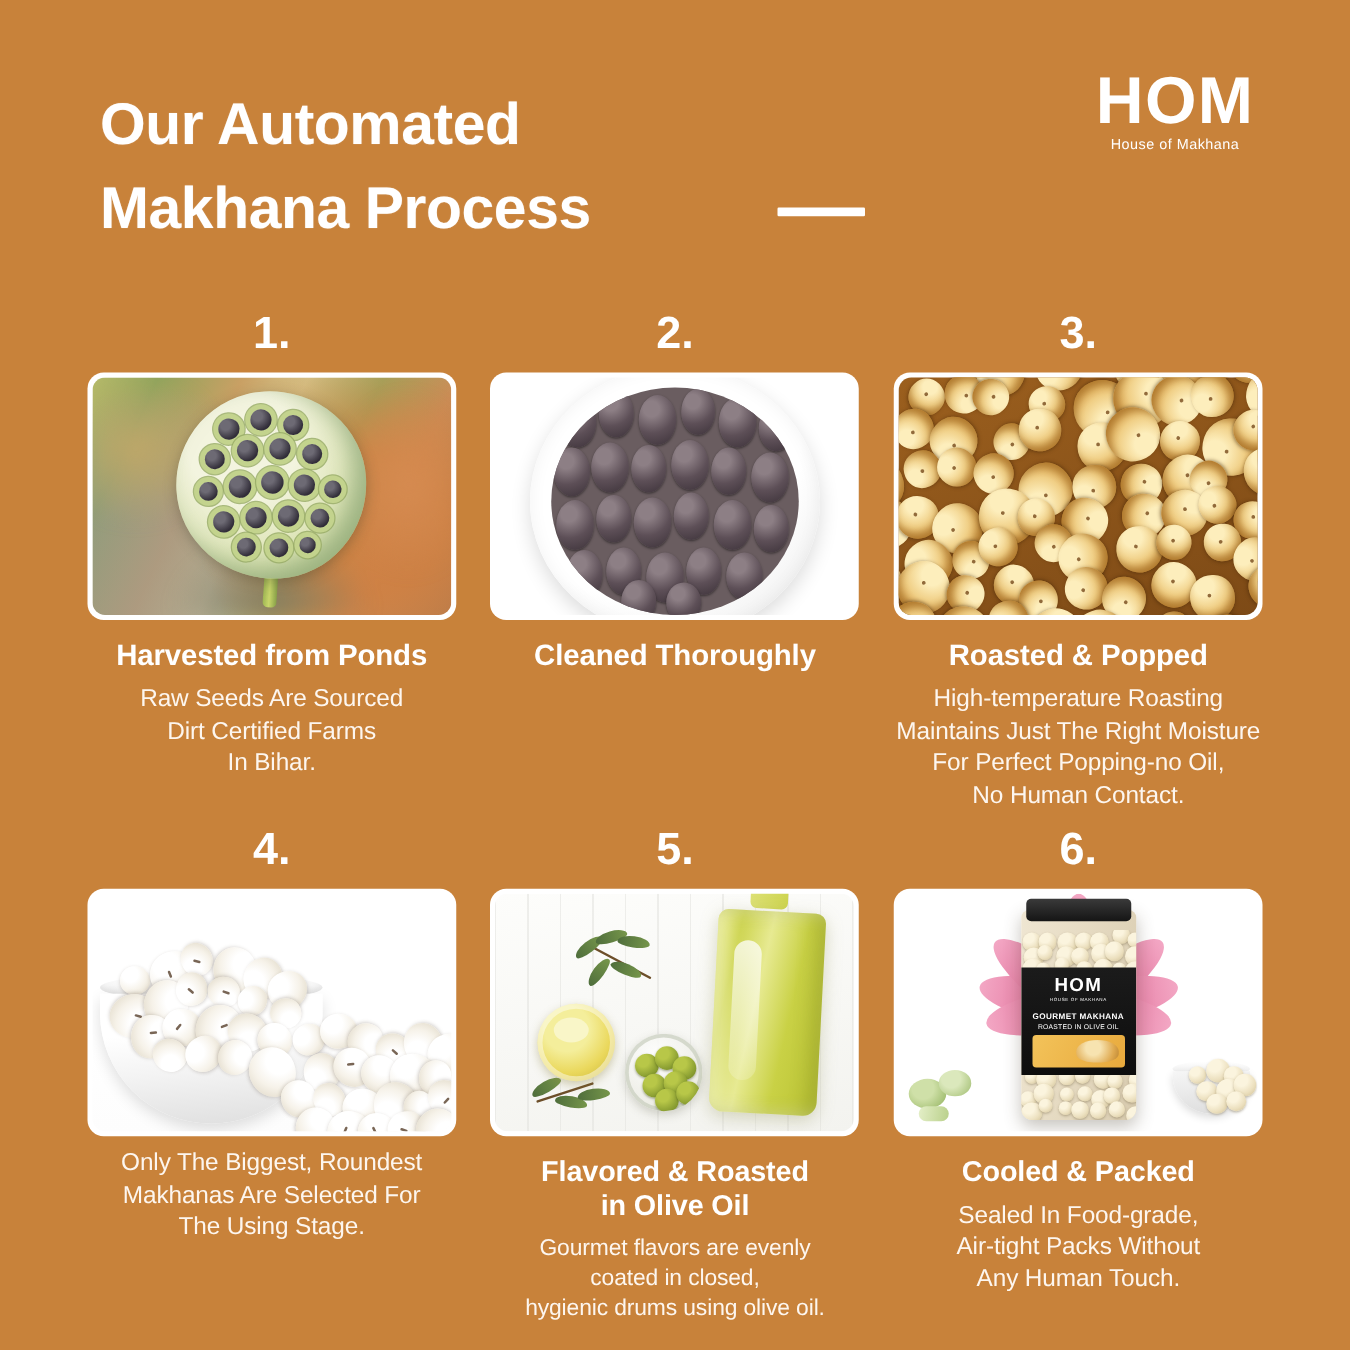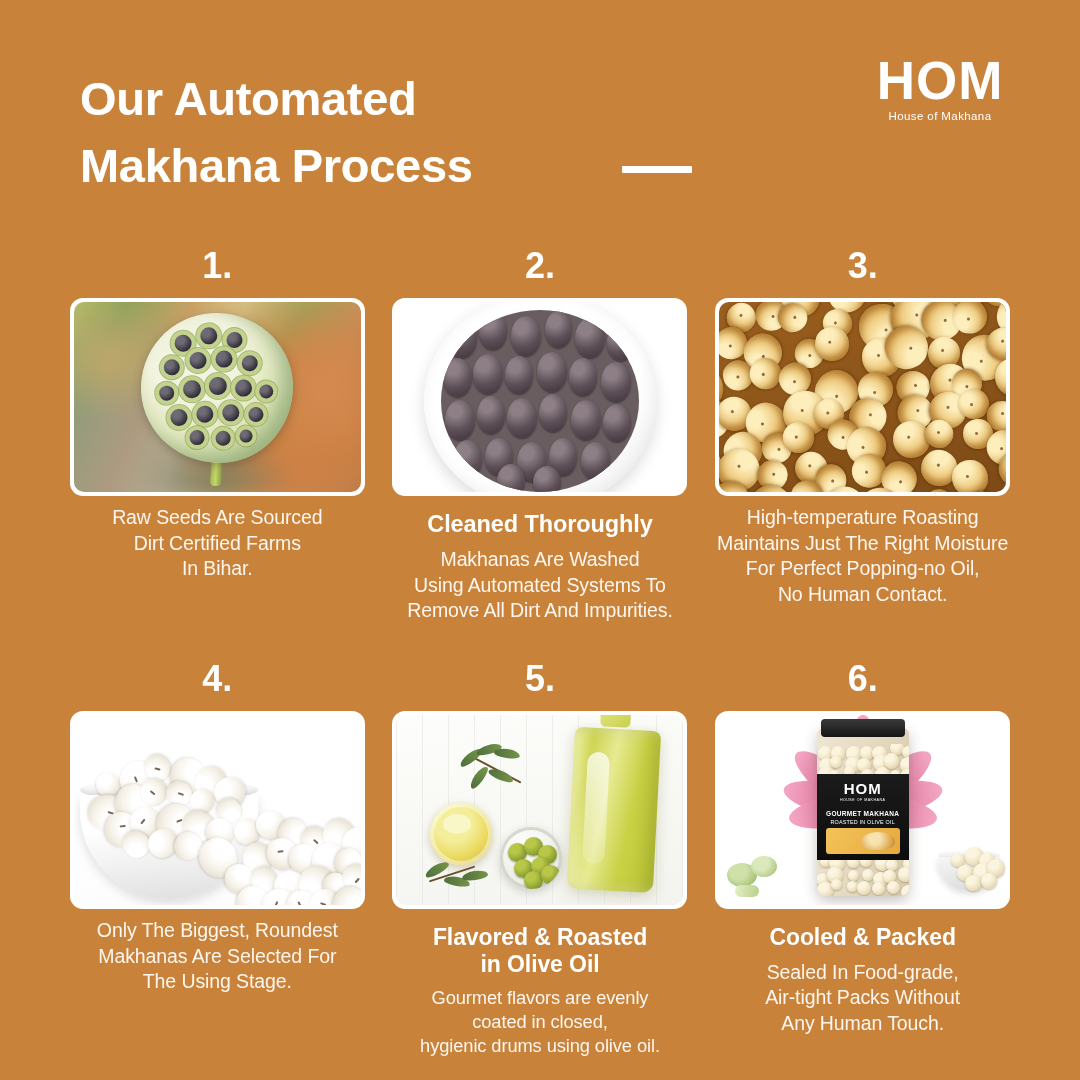--- a/index.html
+++ b/index.html
@@ -347,20 +347,21 @@
             <span class="seed" style="left:28px;top:94px;width:17px;height:17px;"></span>
             <span class="seed" style="left:54px;top:92px;width:17px;height:17px;"></span>
             <span class="seed" style="left:80px;top:92px;width:17px;height:17px;"></span>
             <span class="seed" style="left:106px;top:96px;width:15px;height:15px;"></span>
             <span class="seed" style="left:46px;top:116px;width:15px;height:15px;"></span>
             <span class="seed" style="left:72px;top:118px;width:15px;height:15px;"></span>
             <span class="seed" style="left:96px;top:118px;width:13px;height:13px;"></span>
           </div>
         </div>
       </div>
+      <div class="card-title">Harvested from Ponds</div>
       <div class="card-body">Raw Seeds Are Sourced
 Dirt Certified Farms
 In Bihar.</div>
     </div>
 
     <div class="card c2">
       <div class="step-num">2.</div>
       <div class="photo-frame">
         <div class="photo p2">
           <div class="bowl2">
@@ -388,23 +389,20 @@
               <span class="sd" style="left:76px;top:132px;width:30px;height:40px;"></span>
               <span class="sd" style="left:108px;top:128px;width:28px;height:38px;"></span>
               <span class="sd" style="left:140px;top:132px;width:29px;height:38px;"></span>
               <span class="sd" style="left:56px;top:154px;width:28px;height:34px;"></span>
               <span class="sd" style="left:92px;top:156px;width:28px;height:32px;"></span>
             </div>
           </div>
         </div>
       </div>
       <div class="card-title">Cleaned Thoroughly</div>
-      <div class="card-body">Makhanas Are Washed
-Using Automated Systems To
-Remove All Dirt And Impurities.</div>
     </div>
 
     <div class="card c3">
       <div class="step-num">3.</div>
       <div class="photo-frame">
         <div class="photo p3" id="p3">
             <span class="pf3" style="left: -31.3341px; top: -26.094px; width: 33.8604px; height: 33.8604px; transform: rotate(245.642deg);"></span>
             <span class="pf3" style="left: 1.60164px; top: -37.3045px; width: 32.4241px; height: 32.4241px; transform: rotate(66.0843deg);"></span>
             <span class="pf3" style="left: 40.3572px; top: -30.2922px; width: 35.4554px; height: 35.4554px; transform: rotate(45.4758deg);"></span>
             <span class="pf3" style="left: 61.4032px; top: -23.6681px; width: 39.0201px; height: 39.0201px; transform: rotate(305.84deg);"></span>
@@ -476,20 +474,21 @@
             <span class="pf3" style="left: -7.15869px; top: 179.025px; width: 37.38px; height: 37.38px; transform: rotate(190.651deg);"></span>
             <span class="pf3" style="left: 29.5243px; top: 183.487px; width: 43.2717px; height: 43.2717px; transform: rotate(139.602deg);"></span>
             <span class="pf3" style="left: 72.0108px; top: 179.097px; width: 31.5012px; height: 31.5012px; transform: rotate(273.364deg);"></span>
             <span class="pf3" style="left: 104.173px; top: 184.692px; width: 43.0909px; height: 43.0909px; transform: rotate(59.3518deg);"></span>
             <span class="pf3" style="left: 139.171px; top: 185.647px; width: 43.6928px; height: 43.6928px; transform: rotate(340.356deg);"></span>
             <span class="pf3" style="left: 205.466px; top: 186.677px; width: 28.2066px; height: 28.2066px; transform: rotate(267.336deg);"></span>
             <span class="pf3" style="left: 244.39px; top: 189.603px; width: 36.6048px; height: 36.6048px; transform: rotate(179.535deg);"></span>
             <span class="pf3" style="left: 275.023px; top: 186.339px; width: 37.8764px; height: 37.8764px; transform: rotate(37.5569deg);"></span>
           </div>
       </div>
+      <div class="card-title">Roasted &amp; Popped</div>
       <div class="card-body">High-temperature Roasting
 Maintains Just The Right Moisture
 For Perfect Popping-no Oil,
 No Human Contact.</div>
     </div>
 
     <div class="card row2 c4">
       <div class="step-num">4.</div>
       <div class="photo-frame">
         <div class="photo p4" id="p4">

